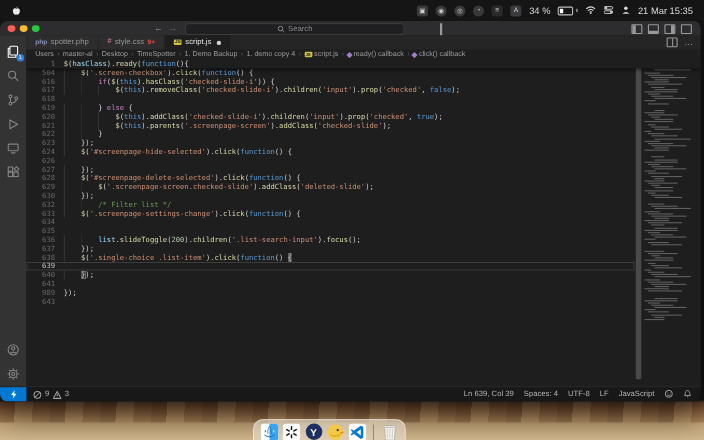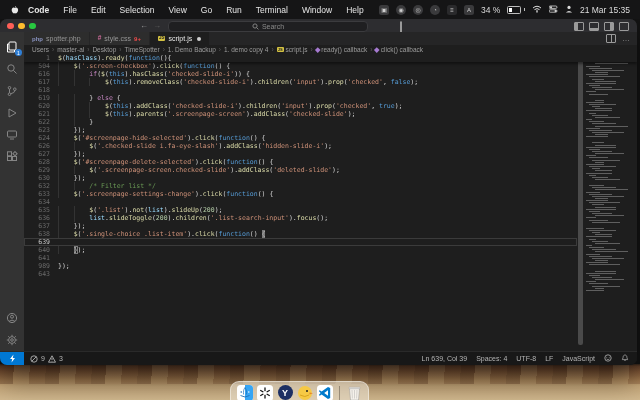--- a/index.html
+++ b/index.html
@@ -112,32 +112,20 @@
 <body>
 
 <div class="streaks"></div>
 
 <div class="menu-bar">
   <span class="apple">
     <svg width="9" height="10" viewBox="0 0 9 10">
         <path fill="#e8e8e8" d="M4,2.6C2.9,2.2 1.7,3.2 1.7,5c0,1.8 1.2,3.4 2.2,3.4c0.4,0 0.6-0.2 1-0.2c0.4,0 0.6,0.2 1,0.2c1,0 2.2-1.6 2.2-3.4c0-1.6-1.1-2.7-2.3-2.4C5.4,2.7 5.1,2.9 4.9,2.9C4.7,2.9 4.3,2.7 4,2.6z M5.9,0.9C6,1.5 5.6,2.1 5,2.2C4.9,1.6 5.3,1 5.9,0.9z"></path>
       </svg>
   </span>
-  <div class="menu-items">
-      <span class="menu-item bold">Code</span>
-      <span class="menu-item">File</span>
-      <span class="menu-item">Edit</span>
-      <span class="menu-item">Selection</span>
-      <span class="menu-item">View</span>
-      <span class="menu-item">Go</span>
-      <span class="menu-item">Run</span>
-      <span class="menu-item">Terminal</span>
-      <span class="menu-item">Window</span>
-      <span class="menu-item">Help</span>
-    </div>
   <div class="menu-right">
     <span class="mx">▣</span>
     <span class="mx round">◉</span>
     <span class="mx round">◎</span>
     <span class="mx round">◔</span>
     <span class="mx dark">≡</span>
     <span class="mx">A</span>
     <span class="clock">34 %</span>
     <span class="batt">
         <span class="batt-body">
@@ -341,29 +329,29 @@
             <div class="crow"><span class="ln">504</span><span class="cd"><span class="ind">    </span><span class="tky">$</span>(<span class="tks">'.screen-checkbox'</span>).<span class="tky">click</span>(<span class="tkk">function</span>() {</span></div>
             <div class="crow"><span class="ln">616</span><span class="cd"><span class="ind">    </span><span class="ind">    </span><span class="tkf">if</span>(<span class="tky">$</span>(<span class="tkk">this</span>).<span class="tky">hasClass</span>(<span class="tks">'checked-slide-i'</span>)) {</span></div>
             <div class="crow"><span class="ln">617</span><span class="cd"><span class="ind">    </span><span class="ind">    </span><span class="ind">    </span><span class="tky">$</span>(<span class="tkk">this</span>).<span class="tky">removeClass</span>(<span class="tks">'checked-slide-i'</span>).<span class="tky">children</span>(<span class="tks">'input'</span>).<span class="tky">prop</span>(<span class="tks">'checked'</span>, <span class="tkk">false</span>);</span></div>
             <div class="crow"><span class="ln">618</span></div>
             <div class="crow"><span class="ln">619</span><span class="cd"><span class="ind">    </span><span class="ind">    </span>} <span class="tkf">else</span> {</span></div>
             <div class="crow"><span class="ln">620</span><span class="cd"><span class="ind">    </span><span class="ind">    </span><span class="ind">    </span><span class="tky">$</span>(<span class="tkk">this</span>).<span class="tky">addClass</span>(<span class="tks">'checked-slide-i'</span>).<span class="tky">children</span>(<span class="tks">'input'</span>).<span class="tky">prop</span>(<span class="tks">'checked'</span>, <span class="tkk">true</span>);</span></div>
             <div class="crow"><span class="ln">621</span><span class="cd"><span class="ind">    </span><span class="ind">    </span><span class="ind">    </span><span class="tky">$</span>(<span class="tkk">this</span>).<span class="tky">parents</span>(<span class="tks">'.screenpage-screen'</span>).<span class="tky">addClass</span>(<span class="tks">'checked-slide'</span>);</span></div>
             <div class="crow"><span class="ln">622</span><span class="cd"><span class="ind">    </span><span class="ind">    </span>}</span></div>
             <div class="crow"><span class="ln">623</span><span class="cd"><span class="ind">    </span>});</span></div>
             <div class="crow"><span class="ln">624</span><span class="cd"><span class="ind">    </span><span class="tky">$</span>(<span class="tks">'#screenpage-hide-selected'</span>).<span class="tky">click</span>(<span class="tkk">function</span>() {</span></div>
-            <div class="crow"><span class="ln">626</span><span class="cd"><span class="ind">    </span><span class="ind">    </span><span class="tky">$</span>(<span class="tks">'.checked-slide i.fa-eye-slash'</span>).<span class="tky">addClass</span>(<span class="tks">'hidden-slide-i'</span>);</span></div>
+            <div class="crow"><span class="ln">626</span></div>
             <div class="crow"><span class="ln">627</span><span class="cd"><span class="ind">    </span>});</span></div>
             <div class="crow"><span class="ln">628</span><span class="cd"><span class="ind">    </span><span class="tky">$</span>(<span class="tks">'#screenpage-delete-selected'</span>).<span class="tky">click</span>(<span class="tkk">function</span>() {</span></div>
             <div class="crow"><span class="ln">629</span><span class="cd"><span class="ind">    </span><span class="ind">    </span><span class="tky">$</span>(<span class="tks">'.screenpage-screen.checked-slide'</span>).<span class="tky">addClass</span>(<span class="tks">'deleted-slide'</span>);</span></div>
             <div class="crow"><span class="ln">630</span><span class="cd"><span class="ind">    </span>});</span></div>
             <div class="crow"><span class="ln">632</span><span class="cd"><span class="ind">    </span><span class="ind">    </span><span class="tkc">/* Filter list */</span></span></div>
             <div class="crow"><span class="ln">633</span><span class="cd"><span class="ind">    </span><span class="tky">$</span>(<span class="tks">'.screenpage-settings-change'</span>).<span class="tky">click</span>(<span class="tkk">function</span>() {</span></div>
             <div class="crow"><span class="ln">634</span></div>
-            <div class="crow"><span class="ln">635</span><span class="cd"><span class="ind">    </span><span class="ind">    </span><span class="tky">$</span>(<span class="tks">'.list'</span>).<span class="tky">not</span>(<span class="tki">list</span>).<span class="tky">slideUp</span>(<span class="tkn">200</span>);</span></div>
+            <div class="crow"><span class="ln">635</span></div>
             <div class="crow"><span class="ln">636</span><span class="cd"><span class="ind">    </span><span class="ind">    </span><span class="tki">list</span>.<span class="tky">slideToggle</span>(<span class="tkn">200</span>).<span class="tky">children</span>(<span class="tks">'.list-search-input'</span>).<span class="tky">focus</span>();</span></div>
             <div class="crow"><span class="ln">637</span><span class="cd"><span class="ind">    </span>});</span></div>
             <div class="crow"><span class="ln">638</span><span class="cd"><span class="ind">    </span><span class="tky">$</span>(<span class="tks">'.single-choice .list-item'</span>).<span class="tky">click</span>(<span class="tkk">function</span>() <span class="bm">{</span></span></div>
             <div class="crow cur"><span class="ln">639</span></div>
             <div class="crow"><span class="ln">640</span><span class="cd"><span class="ind">    </span><span class="bm">}</span>);</span></div>
             <div class="crow"><span class="ln">641</span><span class="cd"></span></div>
             <div class="crow"><span class="ln">989</span><span class="cd">});</span></div>
             <div class="crow"><span class="ln">643</span><span class="cd"></span></div>
           </div>
         <div class="scroll-strip"></div>

